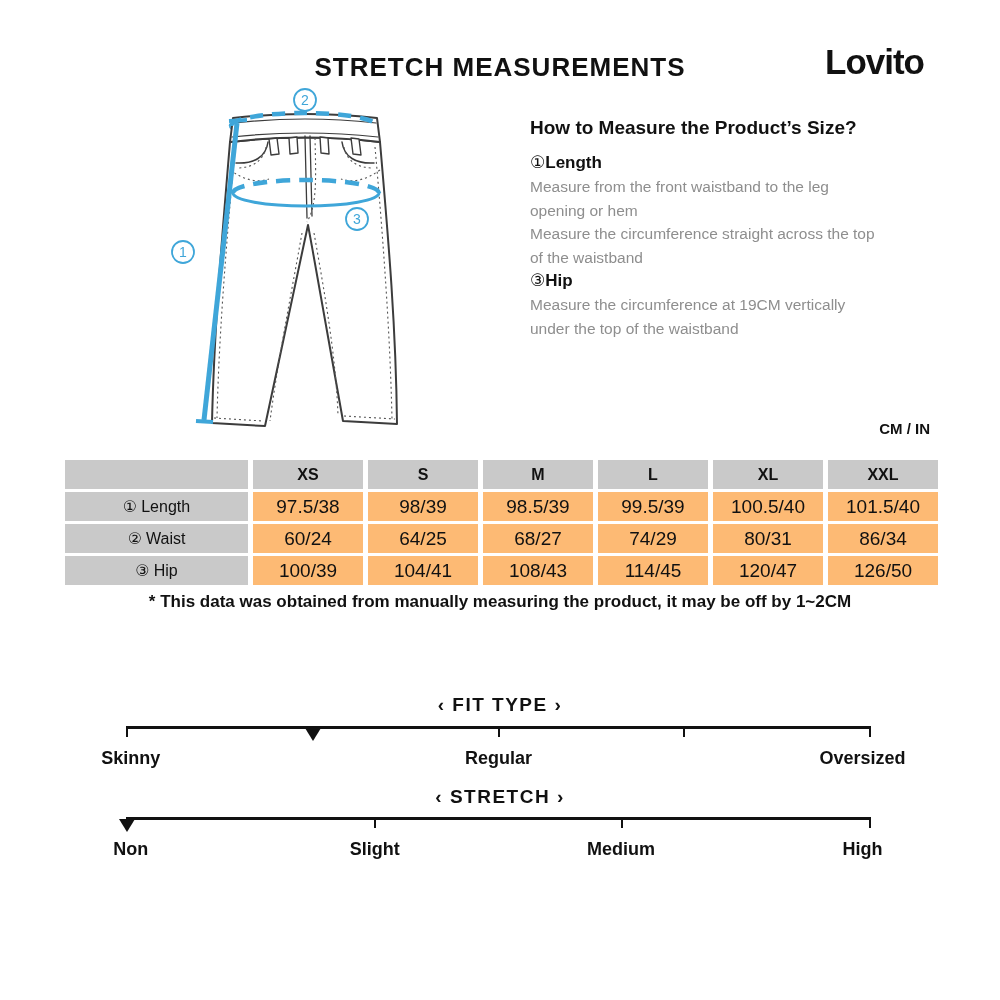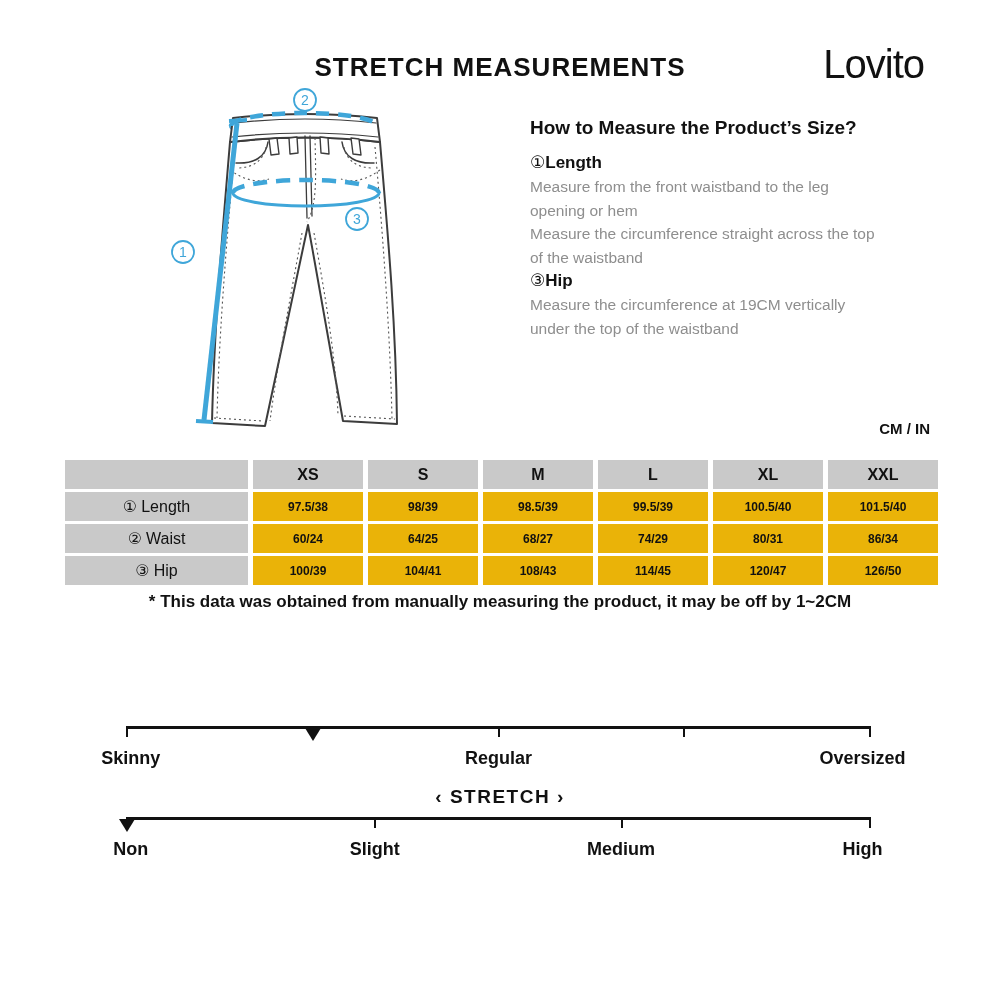--- a/index.html
+++ b/index.html
@@ -1,34 +1,34 @@
 <!DOCTYPE html>
 <html><head>
 <meta charset="utf-8">
 <style>
   html,body{margin:0;padding:0;background:#fff;}
   .canvas{position:relative;width:1000px;height:1000px;background:#fff;overflow:hidden;
           font-family:"Liberation Sans","DejaVu Sans",sans-serif;color:#111;}
   .title{position:absolute;top:52px;left:0;width:1000px;text-align:center;
          font-size:26px;font-weight:bold;letter-spacing:1px;}
-  .logo{position:absolute;top:42px;right:76px;font-size:40px;font-weight:normal;letter-spacing:-1px;}
+  .logo{position:absolute;top:42px;right:76px;font-size:35px;font-weight:bold;letter-spacing:-1px;}
   .diagram{position:absolute;left:150px;top:85px;width:335px;height:350px;}
   .howto{position:absolute;left:530px;top:117px;width:352px;}
   .howto h2{margin:0 0 12px;font-size:19px;font-weight:bold;}
   .hm-label{font-size:17px;font-weight:bold;line-height:24px;}
   .hm-label .num{font-weight:normal;}
   .hm-desc{font-size:15.5px;color:#8e8e8e;line-height:23.5px;}
   .units{position:absolute;top:420px;right:70px;font-size:15px;font-weight:bold;}
   .size-table{position:absolute;left:65px;top:460px;display:grid;
               grid-template-columns:183px repeat(6,110px);gap:3px 5px;}
   .size-table>div{height:29px;display:flex;align-items:center;justify-content:center;}
   .th{background:#c9c9c9;font-weight:bold;font-size:16px;}
   .tl{background:#c9c9c9;font-size:16px;}
   .tl .num{margin-right:4px;}
-  .td{background:#eab308;font-weight:bold;font-size:12px;}
+  .td{background:#fdba74;font-weight:normal;font-size:19px;}
   .disclaimer{position:absolute;top:592px;left:0;width:1000px;text-align:center;
               font-weight:bold;font-size:17px;}
   .scale-heading{position:absolute;left:0;width:1000px;text-align:center;
                  font-size:19px;font-weight:bold;letter-spacing:1.5px;}
   .scale-heading.fit{top:694px;}
   .scale-heading.stretch{top:786px;}
   .scale{position:absolute;left:127px;width:743px;height:48px;}
   #fit-scale{top:726px;}
   #stretch-scale{top:817px;}
   .scale-line{position:absolute;top:0;left:0;width:100%;height:3px;background:#111;}
@@ -142,20 +142,21 @@
       <div class="td">100/39</div>
       <div class="td">104/41</div>
       <div class="td">108/43</div>
       <div class="td">114/45</div>
       <div class="td">120/47</div>
       <div class="td">126/50</div>
     </div>
 
   <div class="disclaimer">* This data was obtained from manually measuring the product, it may be off by 1~2CM</div>
 
+  <div class="scale-heading fit">‹ FIT TYPE ›</div>
   <div class="scale" id="fit-scale">
       <div class="scale-line"></div>
       <div class="scale-tick" style="left: 0%;"></div>
       <div class="scale-tick" style="left: 25%;"></div>
       <div class="scale-tick" style="left: 50%;"></div>
       <div class="scale-tick" style="left: 75%;"></div>
       <div class="scale-tick" style="left: 100%;"></div>
       <div class="scale-marker" style="left: 25%;"></div>
       <div class="scale-label" style="left: 0.5%;">Skinny</div>
       <div class="scale-label" style="left: 50%;">Regular</div>

